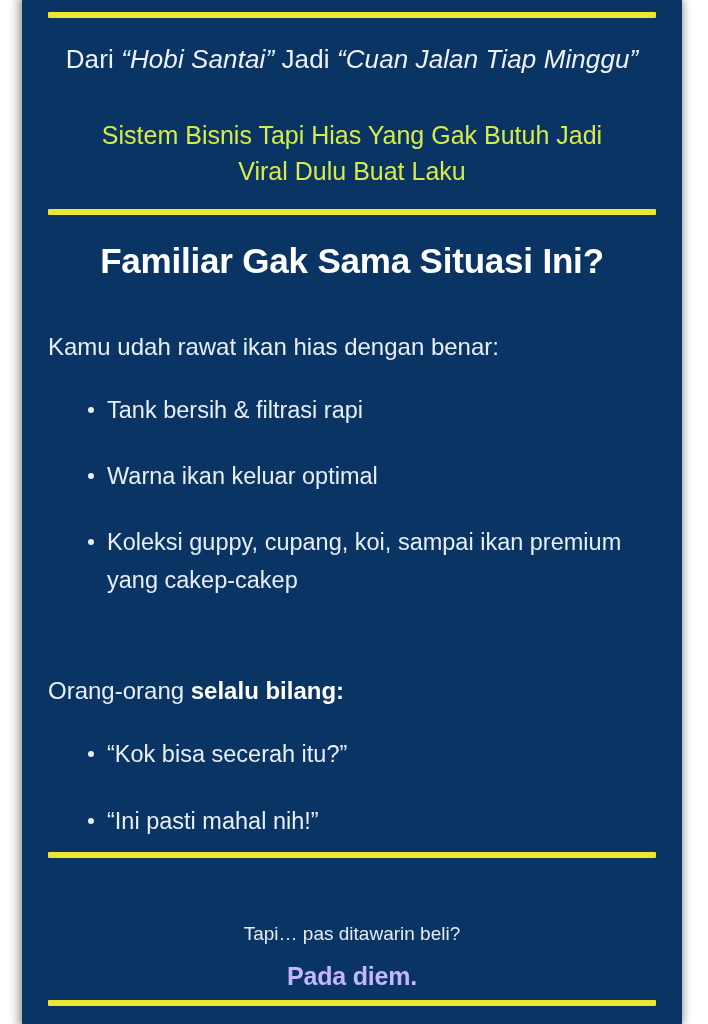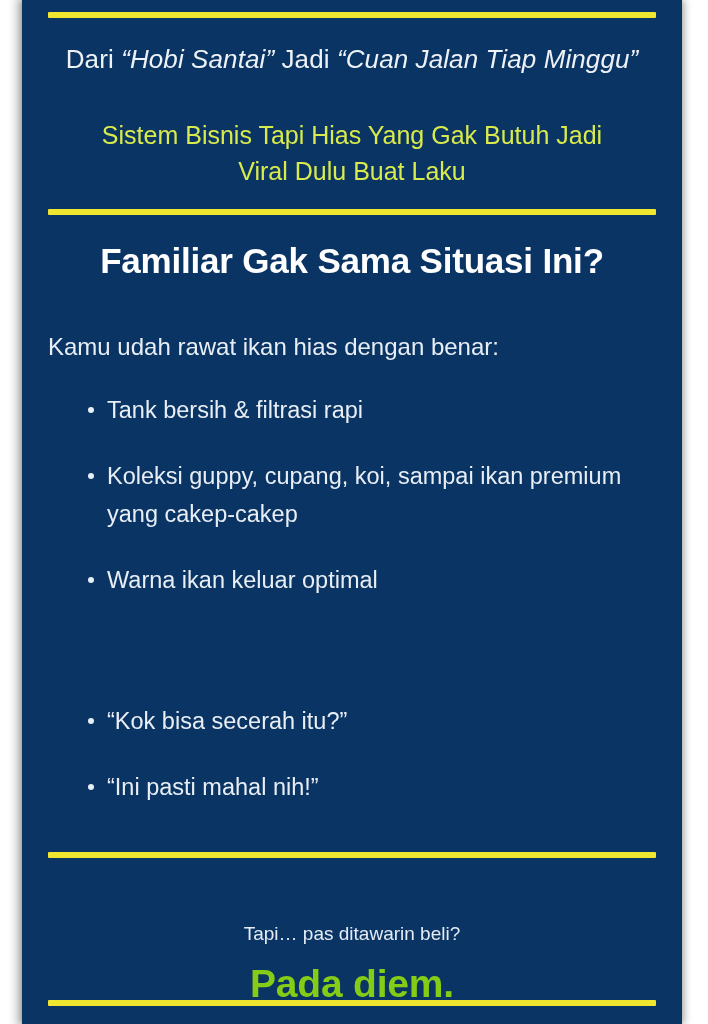--- a/index.html
+++ b/index.html
@@ -148,22 +148,22 @@
   }
   .footer-line1 {
     color: #e4ebf3;
     font-size: 19px;
     line-height: 1.3;
     font-weight: 400;
     margin-bottom: 14px;
     margin-top: 34px;
   }
   .footer-line2 {
-    color: #84cc16;
-    font-size: 39px;
+    color: #c4b5fd;
+    font-size: 25px;
     font-weight: 700;
     line-height: 1.2;
     letter-spacing: -0.2px;
   }
 </style>
 </head>
 <body>
 
 <div class="page">
 
@@ -178,26 +178,27 @@
     <div class="rule rule-mid"></div>
 
     <div class="headline">Familiar Gak Sama Situasi Ini?</div>
 
     <div class="body-wrap">
 
       <p class="lead">Kamu udah rawat ikan hias dengan benar:</p>
 
       <ul class="blist">
         <li>Tank bersih &amp; filtrasi rapi</li>
+        <li>Warna ikan keluar optimal</li>
         <li>Koleksi guppy, cupang, koi, sampai ikan premium yang cakep-cakep</li>
-        <li>Warna ikan keluar optimal</li>
       </ul>
 
       <div class="gap"></div>
 
+      <p class="lead"><span>Orang-orang </span><span class="b">selalu bilang:</span></p>
 
       <ul class="blist">
         <li>“Kok bisa secerah itu?”</li>
         <li>“Ini pasti mahal nih!”</li>
       </ul>
 
     </div>
 
     <div class="rule rule-footer-t"></div>
 

